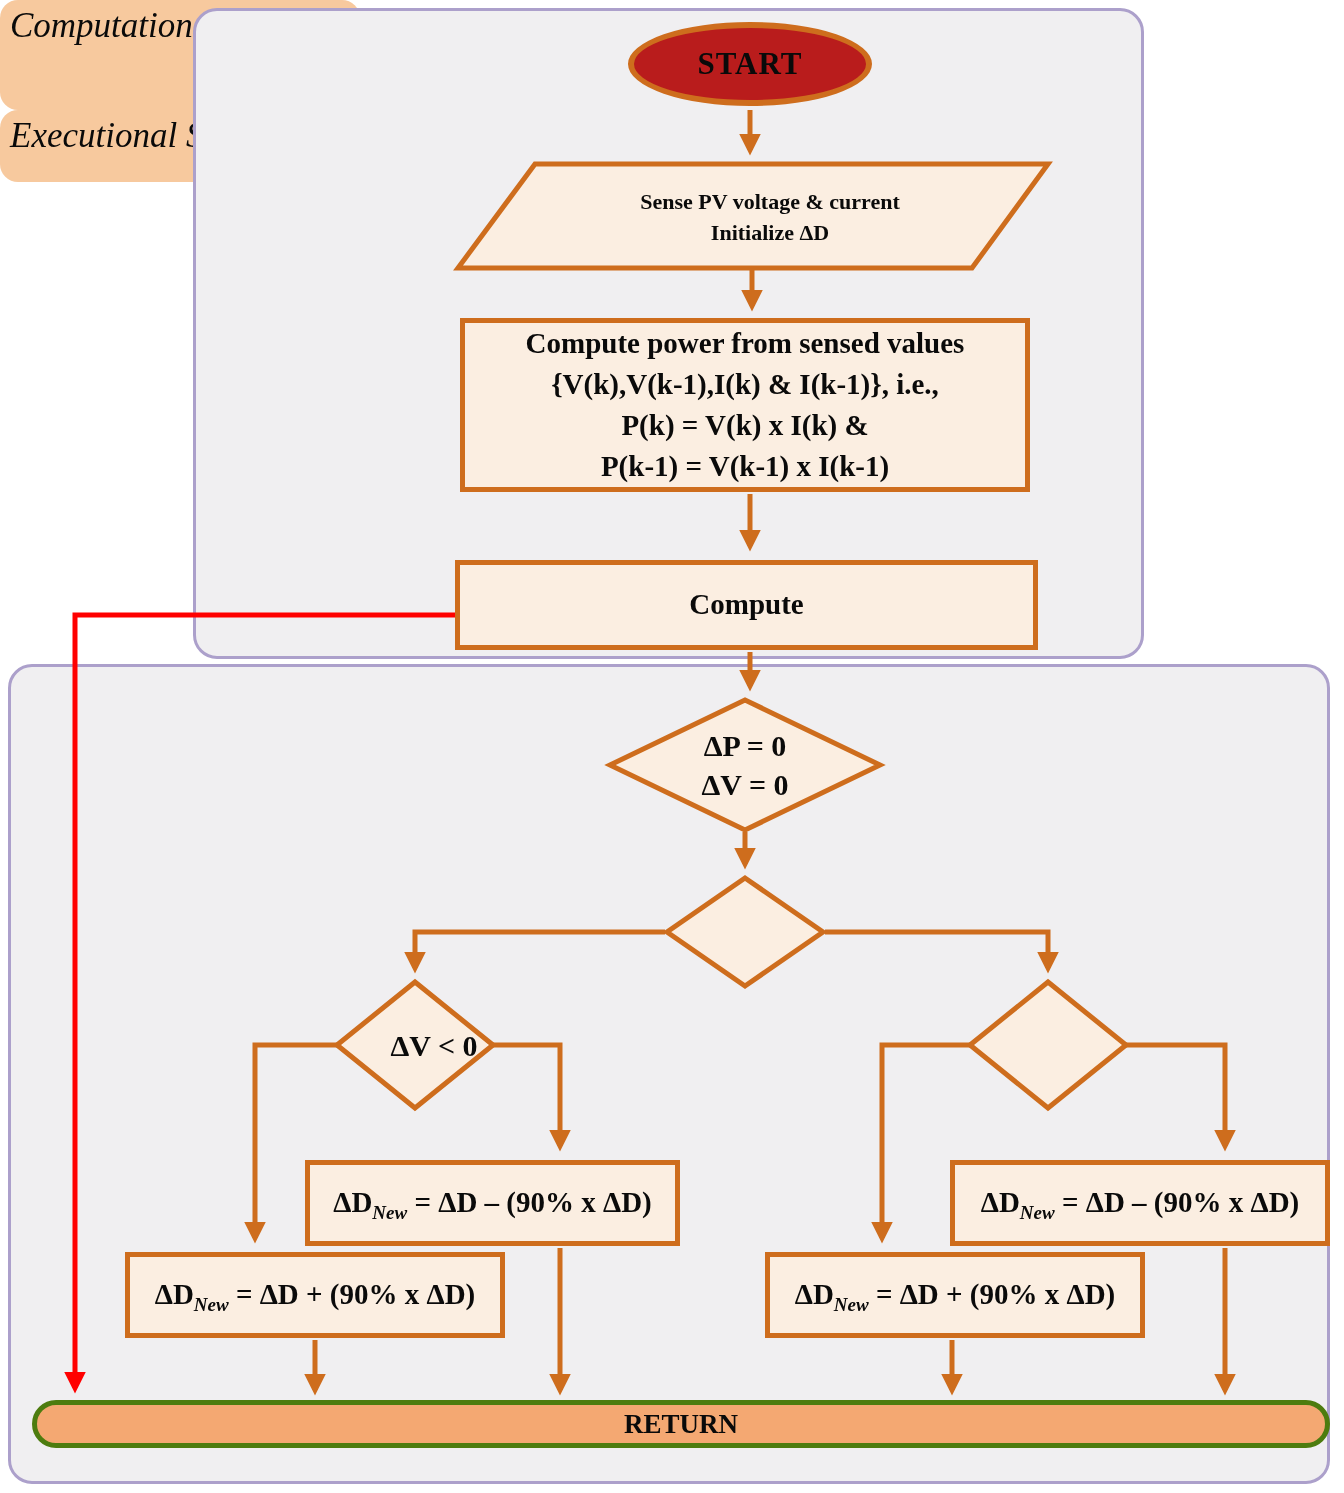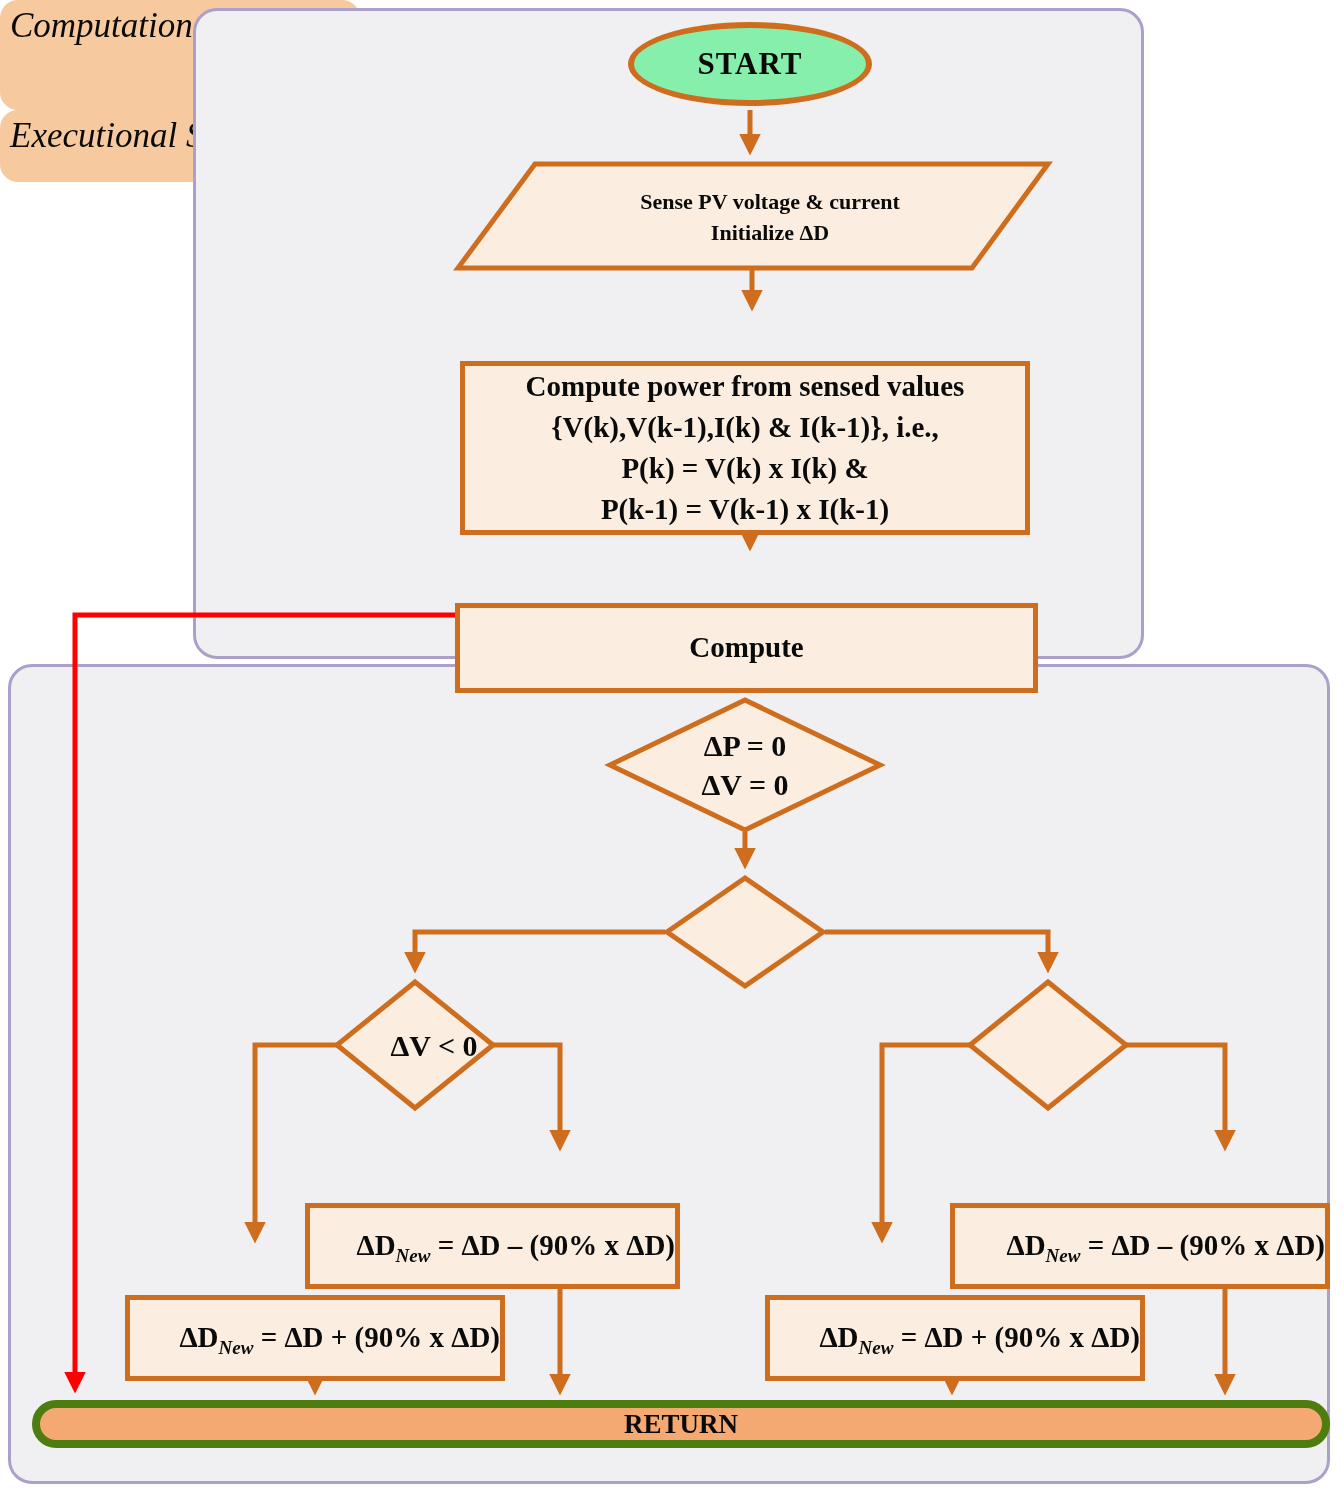--- a/index.html
+++ b/index.html
@@ -33,67 +33,66 @@
     align-items: center;
     justify-content: center;
     text-align: center;
     font-weight: bold;
     line-height: 1.42;
   }
   .rect-node {
     background: #FBEEE1;
     border: 5px solid #CE6D1D;
     font-size: 29px;
-    margin-top: 43px;
   }
   .section-label {
     background: #F7C99E;
     border-radius: 18px;
     font-style: italic;
     font-size: 35px;
     line-height: 1.25;
     z-index: 3;
     padding: 4px 10px;
   }
   #start-node {
     left: 628px; top: 22px; width: 244px; height: 84px;
-    background: #86efac;
+    background: #b91c1c;
     border: 6px solid #CE6D1D;
     border-radius: 50%;
     font-size: 31px;
     letter-spacing: 1px;
   }
   #label-computational { left: 225px; top: 62px;  width: 340px; height: 102px; }
   #label-executional  { left: 197px; top: 714px; width: 348px; height: 64px; }
 
   #sense-text        { left: 490px; top: 170px; width: 560px; height: 94px; font-size: 22px; }
   #compute-power-box { left: 460px; top: 318px; width: 570px; height: 174px; }
   #compute-delta-box { left: 455px; top: 560px; width: 583px; height: 90px; gap: 9px; }
 
   .diamond-text { font-size: 30px; line-height: 1.3; }
   #diamond1-text { left: 612px; top: 702px;  width: 266px; height: 126px; }
   #diamond2-text { left: 669px; top: 880px;  width: 152px; height: 104px; }
   #diamond3-text { left: 358px; top: 984px;  width: 152px; height: 122px; }
   #diamond4-text { left: 972px; top: 984px;  width: 152px; height: 122px; }
 
-  .duty-box { font-size: 29px; white-space: nowrap; align-items: flex-end; }
+  .duty-box { font-size: 29px; white-space: nowrap; }
   #duty-minus-left  { left: 305px; top: 1160px; width: 375px; height: 86px; }
   #duty-plus-left   { left: 125px; top: 1252px; width: 380px; height: 86px; }
   #duty-minus-right { left: 950px; top: 1160px; width: 380px; height: 86px; }
   #duty-plus-right  { left: 765px; top: 1252px; width: 380px; height: 86px; }
   .duty-box sub {
     font-style: italic;
     font-size: 19px;
     vertical-align: -7px;
     line-height: 0;
   }
   #return-node {
     left: 32px; top: 1400px; width: 1298px; height: 48px;
     background: #F4A872;
-    border: 8px solid #4d7c0f;
+    border: 5px solid #4d7c0f;
     border-radius: 26px;
     font-size: 27px;
   }
 </style>
 </head>
 <body>
 
 <div id="stage">
 
   <div class="section" id="section-computational"></div>

